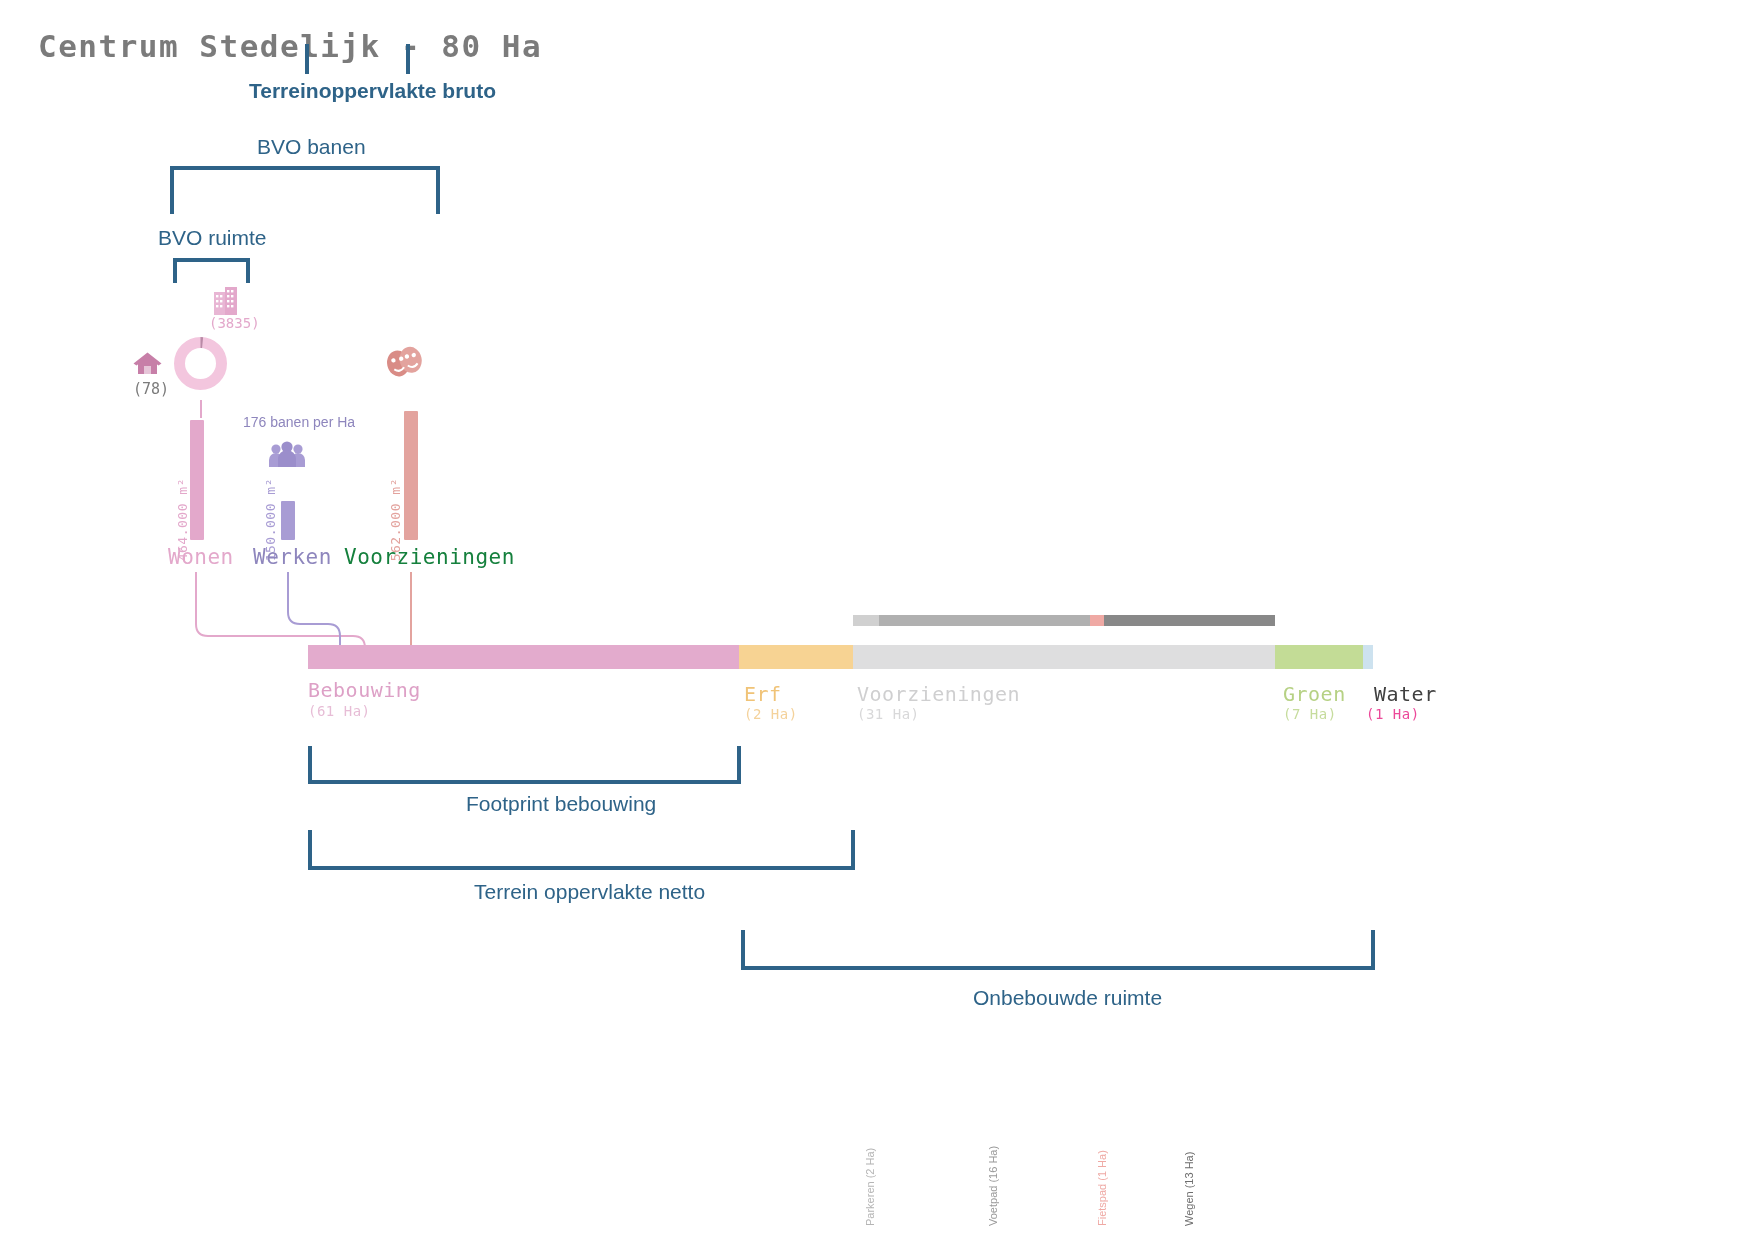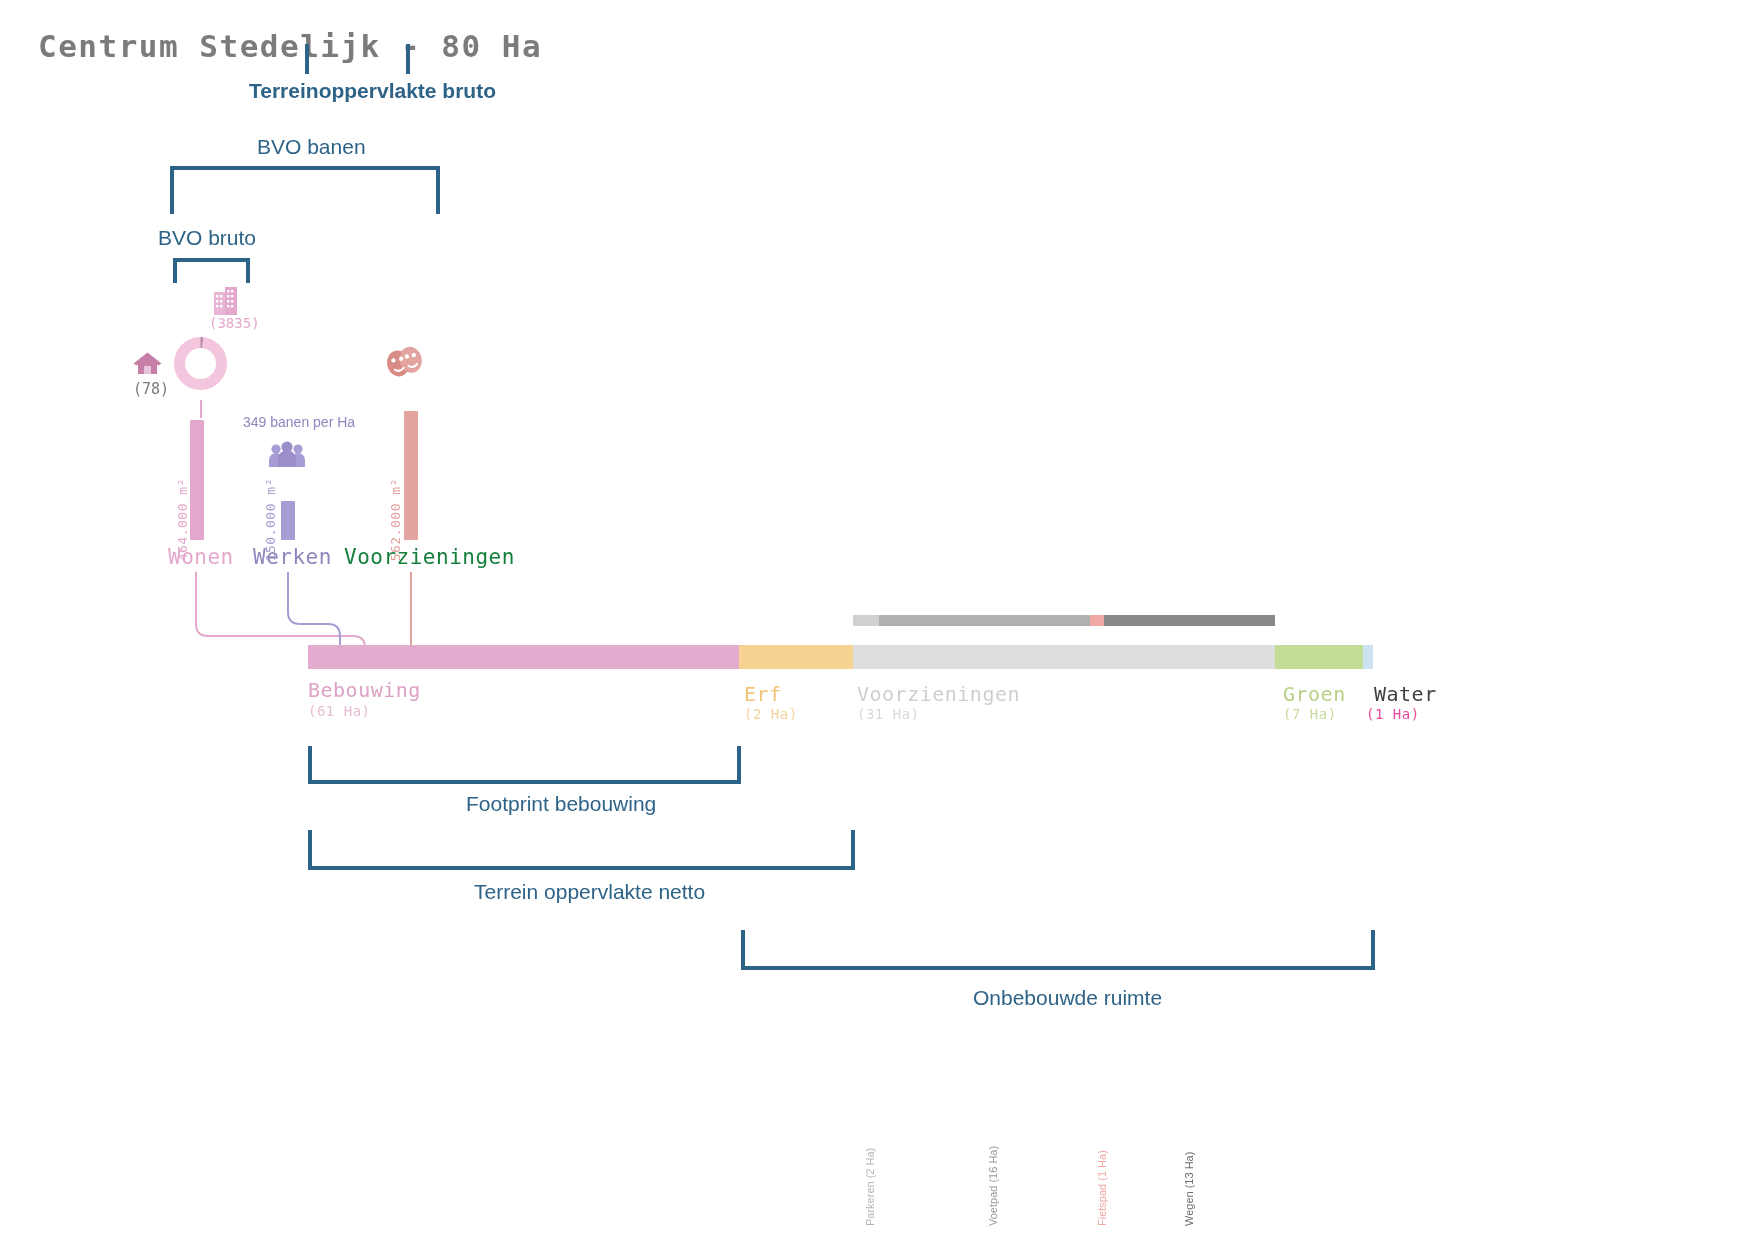--- a/index.html
+++ b/index.html
@@ -44,21 +44,21 @@
 <body>
 
 <div id="title" class="abs mono">Centrum Stedelijk - 80 Ha</div>
 
 <div class="abs brk-down" style="left:305px;top:44px;width:105px;height:30px;border-top:none;"></div>
 <div class="abs sans brkt-label" style="left:249px;top:79px;font-weight:bold;">Terreinoppervlakte bruto</div>
 
 <div class="abs sans brkt-label" style="left:257px;top:135px;">BVO banen</div>
 <div class="abs brk-down" style="left:170px;top:166px;width:270px;height:48px;"></div>
 
-<div class="abs sans brkt-label" style="left:158px;top:226px;">BVO bruto</div>
+<div class="abs sans brkt-label" style="left:158px;top:226px;">BVO ruimte</div>
 <div class="abs brk-down" style="left:173px;top:258px;width:77px;height:25px;"></div>
 
 <div class="abs" style="left:208px;top:285px;">
   <svg width="34" height="34" viewBox="0 0 34 34">
     <rect x="6" y="7" width="11" height="23" fill="#e8b6d4"></rect>
     <rect x="17" y="2" width="12" height="28" fill="#e3a8cb"></rect>
     <g fill="#ffffff">
       <rect x="8" y="10" width="2.4" height="2.4"></rect>
         <rect x="12" y="10" width="2.4" height="2.4"></rect>
       <rect x="8" y="15" width="2.4" height="2.4"></rect>
@@ -102,21 +102,21 @@
       <circle cx="10" cy="13" r="2.2" fill="#ffffff"></circle>
       <circle cx="18" cy="13" r="2.2" fill="#ffffff"></circle>
       <circle cx="24" cy="12" r="2.2" fill="#ffffff"></circle>
       <circle cx="31" cy="12" r="2.2" fill="#ffffff"></circle>
       <path d="M9 22 Q14 27 19 22" stroke="#ffffff" stroke-width="2" fill="none"></path>
       <path d="M23 21 Q28 26 33 21" stroke="#ffffff" stroke-width="2" fill="none"></path>
     </g>
   </svg>
 </div>
 
-<div class="abs sans" style="left:243px;top:414px;font-size:14px;color:#8e86bd;">349 banen per Ha</div>
+<div class="abs sans" style="left:243px;top:414px;font-size:14px;color:#8e86bd;">176 banen per Ha</div>
 
 <div class="abs" style="left:268px;top:440px;">
   <svg width="38" height="28" viewBox="0 0 38 28">
     <circle cx="8" cy="9" r="4.6" fill="#a89cd4"></circle>
     <circle cx="30" cy="9" r="4.6" fill="#a89cd4"></circle>
     <path d="M1 27 v-7 a7 7 0 0 1 14 0 v7 z" fill="#a89cd4"></path>
     <path d="M23 27 v-7 a7 7 0 0 1 14 0 v7 z" fill="#a89cd4"></path>
     <circle cx="19" cy="7" r="5.6" fill="#9b8ecb"></circle>
     <path d="M10 27 v-8 a9 9 0 0 1 18 0 v8 z" fill="#9b8ecb"></path>
   </svg>

